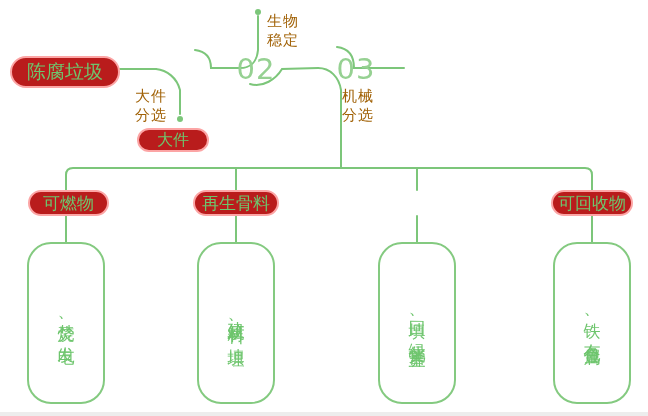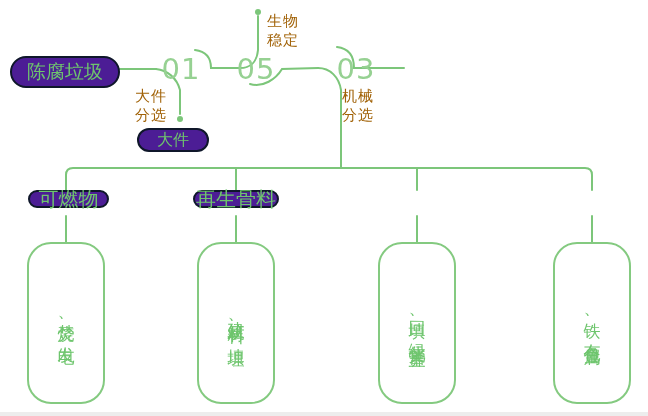--- a/index.html
+++ b/index.html
@@ -3,27 +3,27 @@
 <meta charset="utf-8">
 <style>
   html,body{margin:0;padding:0;background:#fff;}
   .canvas{
     position:relative;width:648px;height:416px;background:#ffffff;overflow:hidden;
     font-family:"DejaVu Sans","Liberation Sans",sans-serif;
   }
   svg.wires{position:absolute;left:0;top:0;}
   .pill{
     position:absolute;box-sizing:border-box;
-    border:2px solid #0f172a;border-radius:999px;
+    border:2px solid #fca5a5;border-radius:999px;
     color:#6ec56d;display:flex;align-items:center;justify-content:center;
-    background:#4c1d95;white-space:nowrap;
+    background:#b91c1c;white-space:nowrap;
   }
   .pill.root{left:10px;top:56px;width:110px;height:32px;font-size:19px;}
   .pill.bulky{left:137px;top:128px;width:72px;height:24px;font-size:16px;}
-  .pill.cat{top:190px;height:18px;font-size:20px;}
+  .pill.cat{top:190px;height:26px;font-size:17px;}
   .pill.cat.c1{left:28px;width:81px;}
   .pill.cat.c2{left:193px;width:86px;}
   .pill.cat.c3{left:378px;width:78px;}
   .pill.cat.c4{left:551px;width:82px;}
   .stepnum{
     position:absolute;top:53px;width:44px;text-align:center;
     font-size:29px;line-height:32px;color:#96d192;letter-spacing:1px;
   }
   .stepnum.n1{left:159px;}
   .stepnum.n2{left:234px;}
@@ -78,35 +78,35 @@
     <path d="M417,168 V190"></path>
 
     <path d="M66,216 V242"></path>
     <path d="M236,216 V242"></path>
     <path d="M417,216 V242"></path>
     <path d="M592,216 V242"></path>
   </svg>
 
   <div class="pill root">陈腐垃圾</div>
 
-  <div class="stepnum n1">01</div>
-  <div class="stepnum n2">05</div>
+  <div class="stepnum n2">02</div>
   <div class="stepnum n3">03</div>
 
   <div class="dlabel bulk">大件
 分选</div>
   <div class="dlabel bio">生物
 稳定</div>
   <div class="dlabel mech">机械
 分选</div>
 
   <div class="pill bulky">大件</div>
 
   <div class="pill cat c1">可燃物</div>
   <div class="pill cat c2">再生骨料</div>
+  <div class="pill cat c4">可回收物</div>
 
   <div class="obox b1">
     <div class="vtext">焚烧、发电</div>
   </div>
   <div class="obox b2">
     <div class="vtext">建筑材料、填埋</div>
   </div>
   <div class="obox b3">
     <div class="vtext">回填、绿化营养土</div>
   </div>

